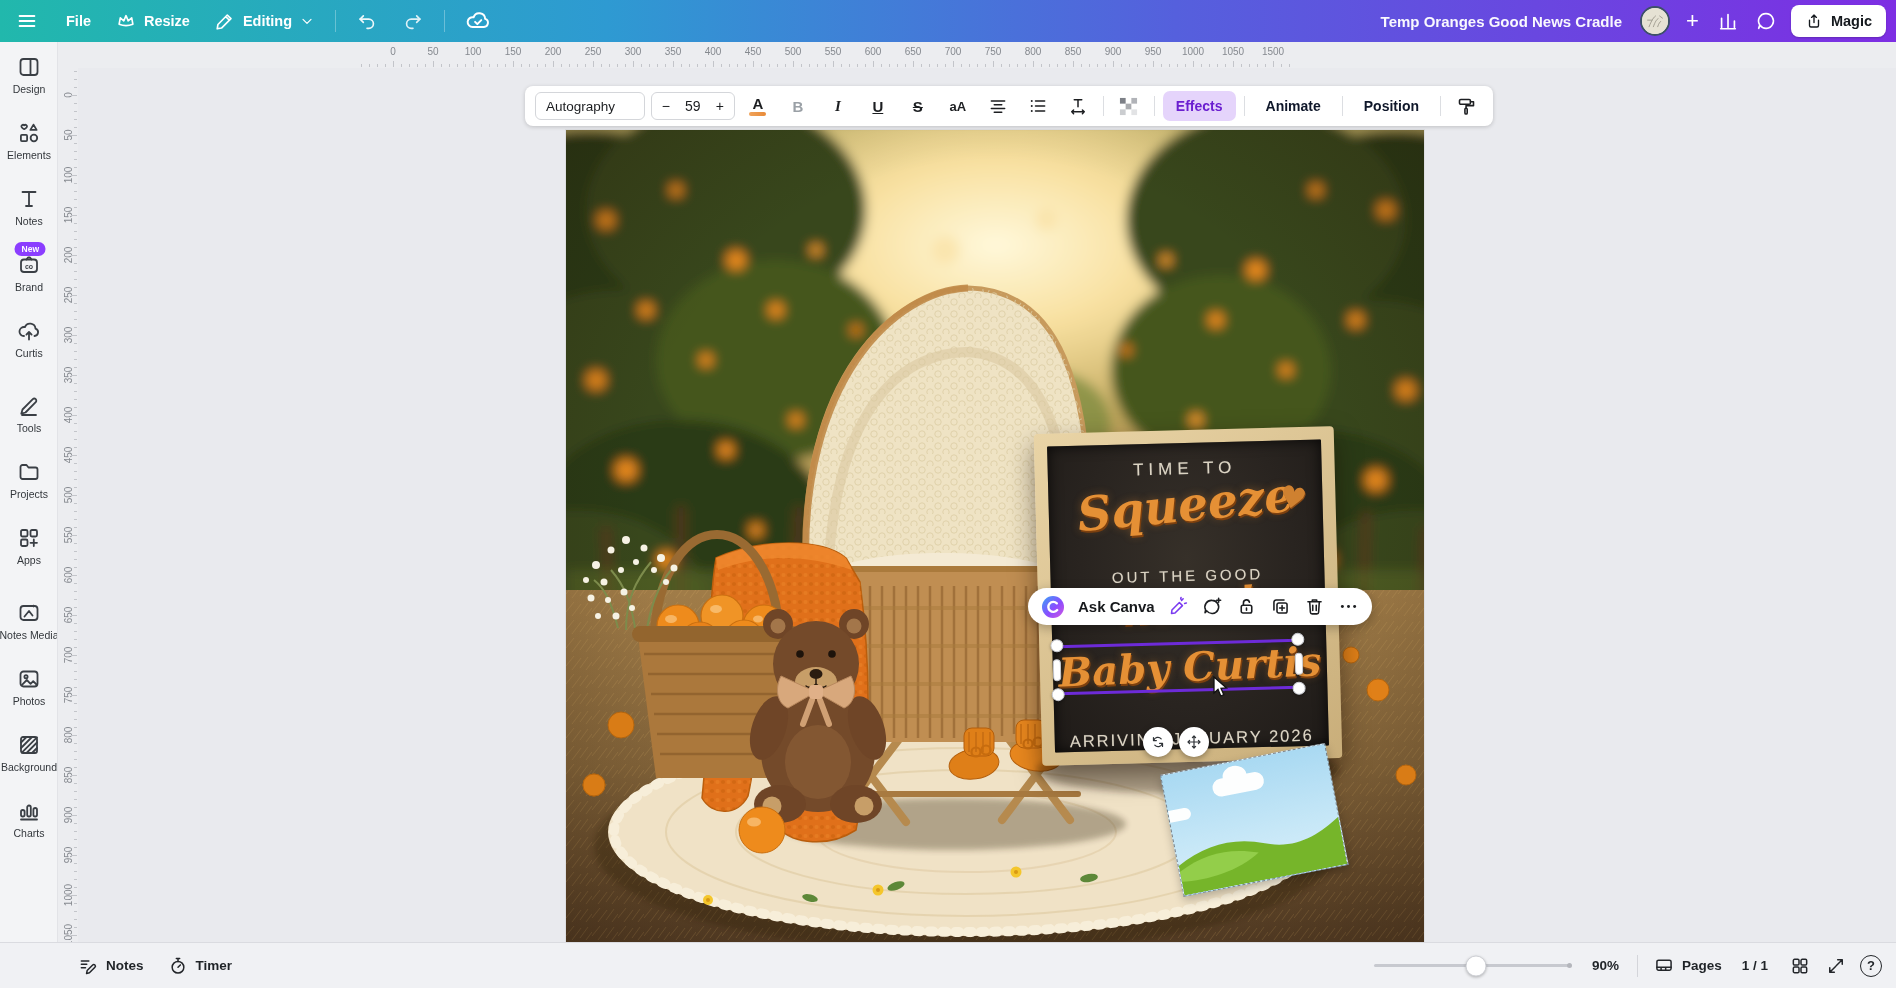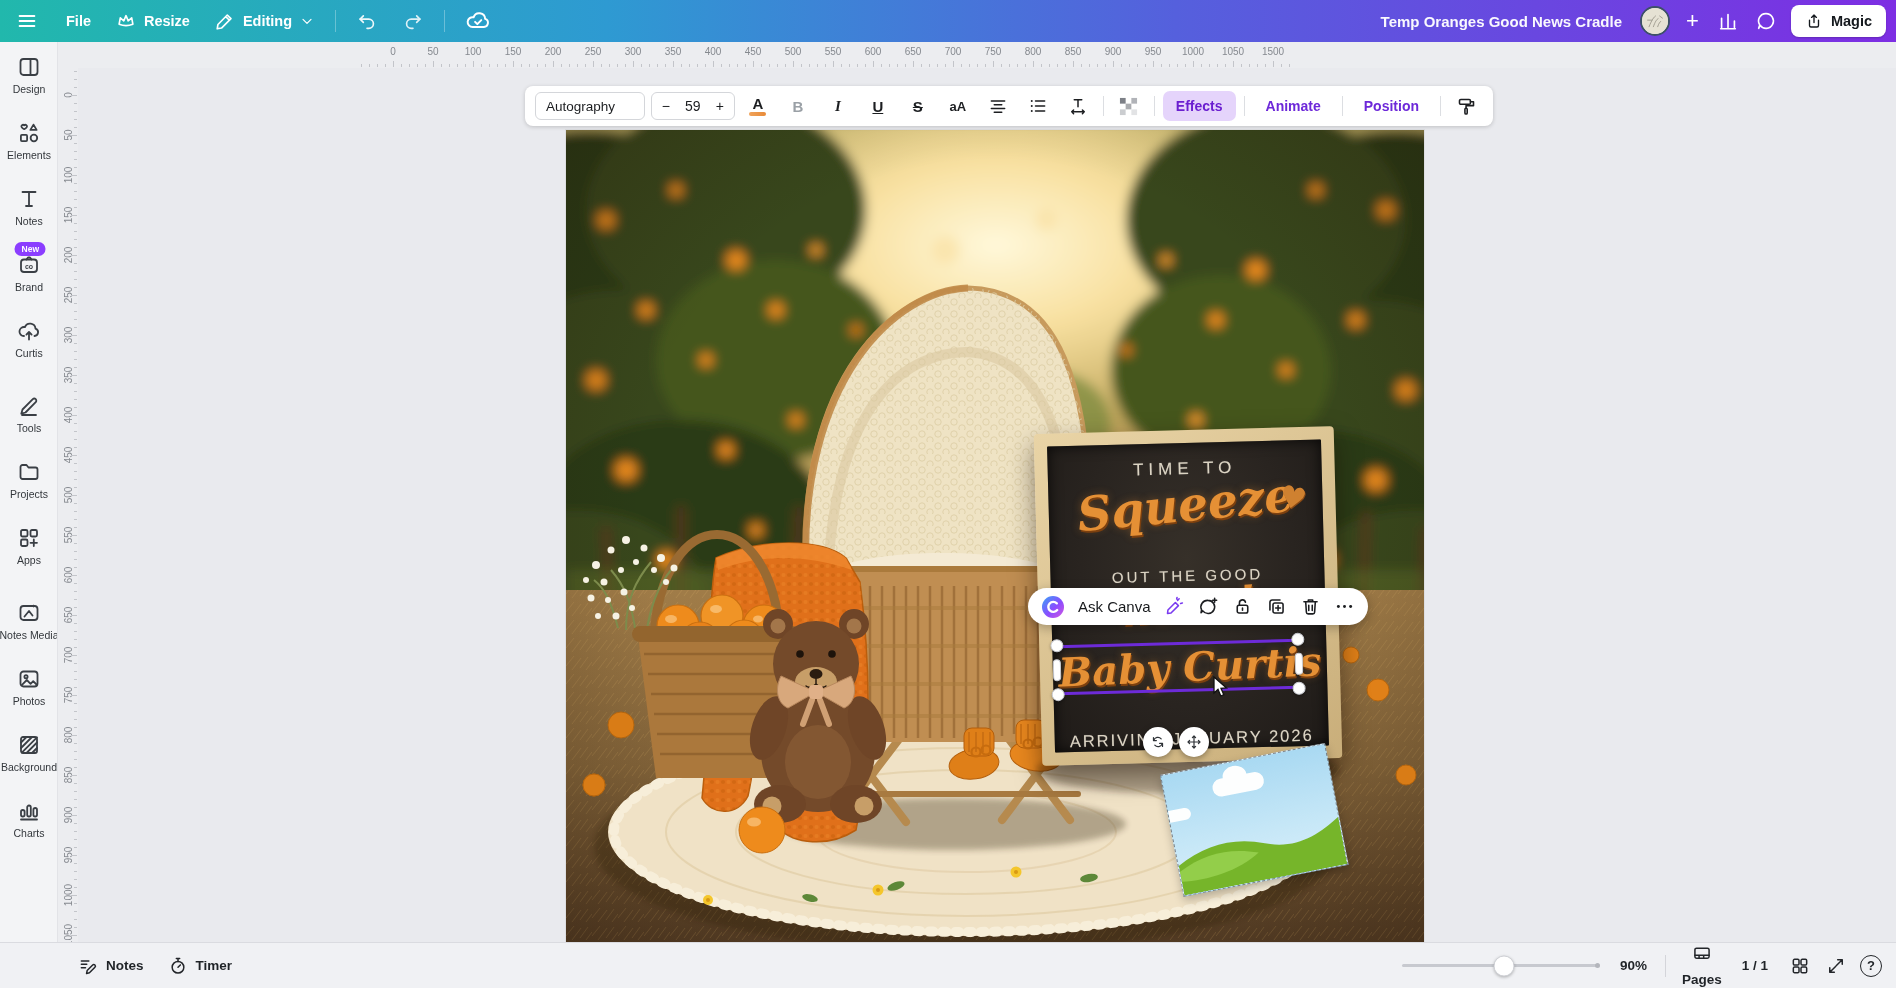--- a/index.html
+++ b/index.html
@@ -85,21 +85,21 @@
   .h-l { left:-5px; } .h-r { right:-5px; }
 
   .sel-btn { position:absolute; width:30px; height:30px; border-radius:50%; background:#fff; z-index:13;
     display:flex; align-items:center; justify-content:center; color:#2f3338; box-shadow:0 2px 6px rgba(0,0,0,.35); cursor:pointer; }
   .sel-btn svg { width:16px; height:16px; }
   .rot-btn { left:577px; top:597px; } .mov-btn { left:613px; top:597px; }
 
   
   .askbar { position:absolute; left:462px; top:458px; height:37px; border-radius:19px; background:#fff; z-index:20;
     display:flex; align-items:center; padding:0 13px; gap:13px; box-shadow:0 3px 12px rgba(0,0,0,.28); }
-  .ask-label { font-size:15px; font-weight:400; color:#17191c; white-space:nowrap; cursor:pointer; }
+  .ask-label { font-size:15px; font-weight:700; color:#17191c; white-space:nowrap; cursor:pointer; }
   .ab-ic { width:21px; height:21px; color:#1c1e21; cursor:pointer; flex:none; }
   .ai-orb { width:24px; height:24px; flex:none; cursor:pointer; }
 
   .cursor { position:absolute; left:645px; top:546px; width:20px; height:22px; z-index:30; }
 
   
   .ttb { position:absolute; left:525px; top:86px; width:968px; height:40px; background:#fff; border-radius:8px;
     display:flex; align-items:center; padding:0 10px; gap:6px; z-index:35; box-shadow:0 1px 4px rgba(0,0,0,.18); color:#1c1e21; }
   .font-box { width:132px; height:28px; border:1px solid #d4d6da; border-radius:6px; display:flex; align-items:center;
     padding:0 10px; font-size:13.5px; color:#1c1e21; cursor:pointer; }
@@ -112,21 +112,21 @@
   .glyph-b { color:#9aa0a6; }
   .glyph-i { font-family:"Liberation Serif",serif; font-style:italic; font-weight:600; }
   .glyph-u { text-decoration:underline; font-weight:600; }
   .glyph-s { text-decoration:line-through; font-weight:600; }
   .glyph-case { font-size:13px; font-weight:600; }
   .color-a { flex-direction:column; gap:1px; font-weight:700; line-height:1; }
   .color-bar { width:17px; height:3.5px; border-radius:2px; background:linear-gradient(90deg,#f0a35a,#e88a38); }
   .fx-pill { height:30px; padding:0 13px; border-radius:7px; display:flex; align-items:center; font-size:14px;
     font-weight:600; cursor:pointer; flex:none; }
   .fx-on { background:#e5d4fb; color:#6b1fd0; }
-  .ttb-text { color:#6d28d9; }
+  .ttb-text { color:#0f172a; }
 
   
   .statusbar { position:absolute; left:0; bottom:0; width:1896px; height:46px; background:#f0f1f4;
     border-top:1px solid #dadbe0; display:flex; align-items:center; z-index:45; color:#1f2327; }
   .st-btn { display:flex; align-items:center; gap:8px; font-size:13.5px; font-weight:600; cursor:pointer; padding:0 12px; }
   .st-ic { width:20px; height:20px; color:#23262a; }
   .zoom-track { position:relative; width:196px; height:3px; background:#c7c9cf; border-radius:2px; margin:0 14px; cursor:pointer; }
   .zoom-dot { position:absolute; right:-2px; top:-1px; width:5px; height:5px; border-radius:50%; background:#b4b6bc; }
   .zoom-handle { position:absolute; left:52%; top:50%; transform:translate(-50%,-50%); width:21px; height:21px;
     border-radius:50%; background:#fff; border:1px solid #cfd1d6; box-shadow:0 1px 3px rgba(0,0,0,.25); cursor:pointer; }
@@ -997,21 +997,21 @@
       </svg>
     <span>Timer</span>
   </div>
   <div style="flex:1;"></div>
   <div class="zoom-track">
     <div class="zoom-dot"></div>
     <div class="zoom-handle"></div>
   </div>
   <div class="st-label" style="margin:0 8px;">90%</div>
   <div class="st-sep"></div>
-  <div class="st-btn" style="padding:0 6px;flex-direction:column;">
+  <div class="st-btn" style="padding:0 6px;">
     <svg class="st-ic ic" viewBox="0 0 24 24">
         <rect x="3.5" y="5" width="17" height="12" rx="2"></rect>
         <path d="M3.5 13.5h17M8.5 13.5V17M14 13.5V17"></path>
       </svg>
     <span>Pages</span>
   </div>
   <div class="st-label" style="margin:0 14px;">1 / 1</div>
   <div class="st-btn" style="padding:0 8px;">
     <svg class="st-ic ic" viewBox="0 0 24 24">
         <rect x="4" y="4" width="6.8" height="6.8" rx="1.5"></rect>

